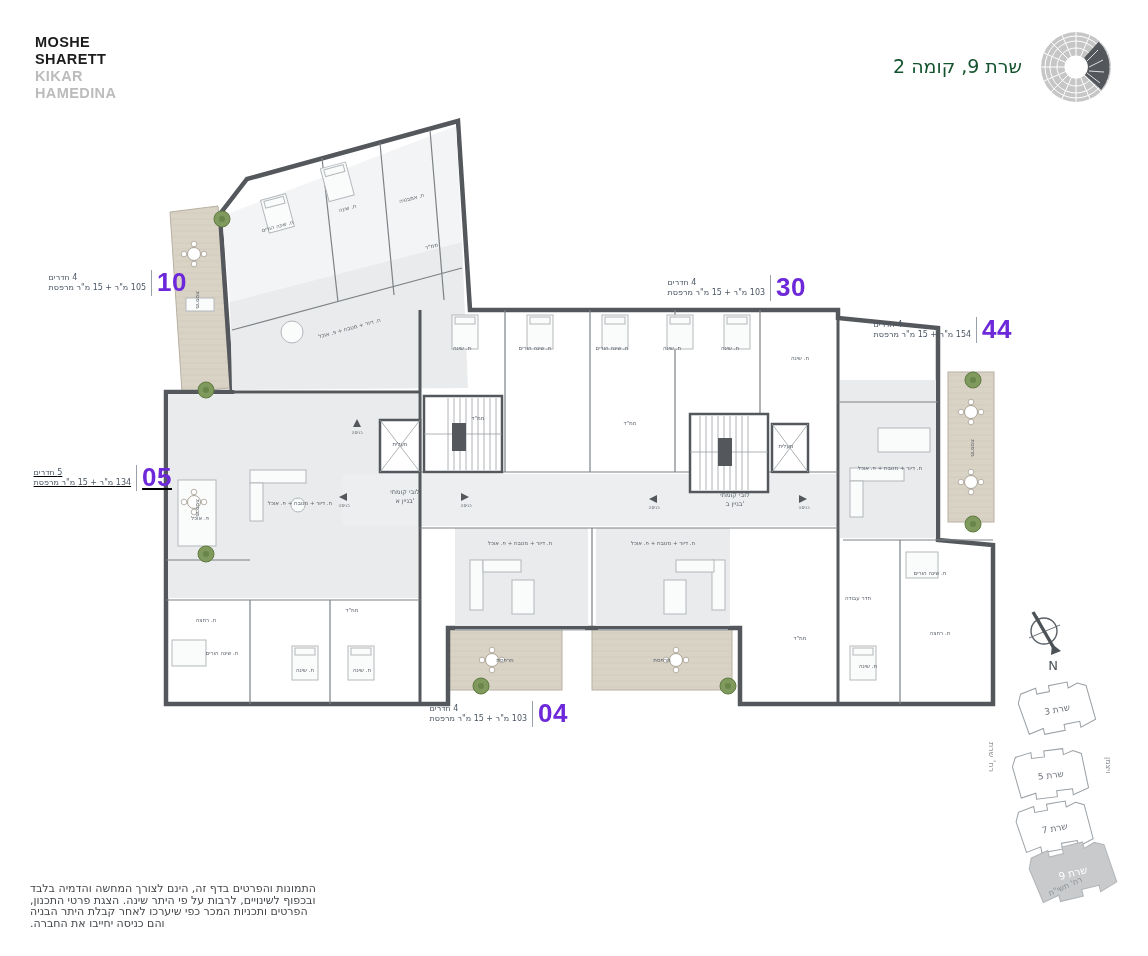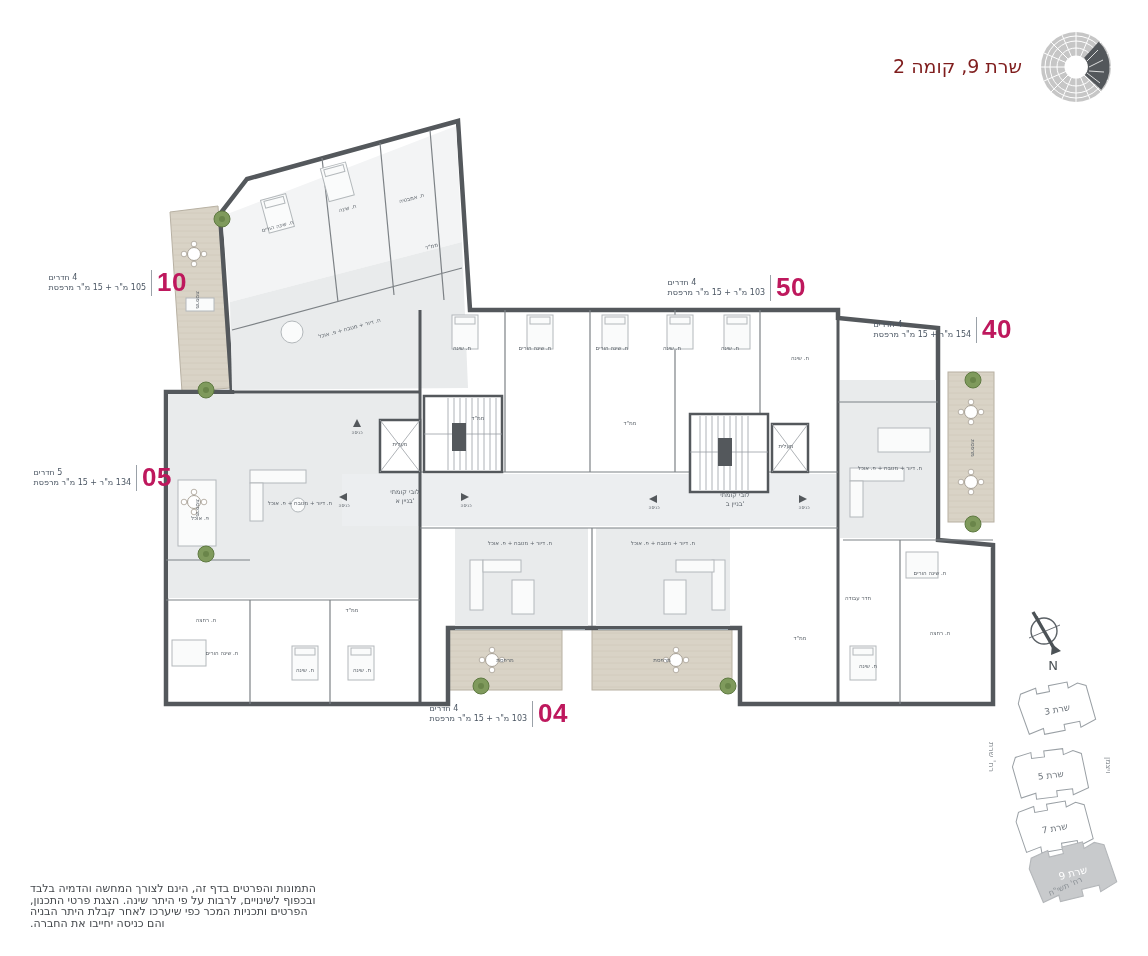--- a/index.html
+++ b/index.html
@@ -8,28 +8,28 @@
   #stage{position:absolute;inset:0;width:1148px;height:956px;}
   svg{position:absolute;left:0;top:0;}
 
   
   .brand{position:absolute;left:35px;top:34px;font-weight:bold;font-size:14.5px;
          line-height:17px;letter-spacing:.4px;color:#1c1c1c;
          font-family:"Liberation Sans","DejaVu Sans",sans-serif;}
   .brand .muted{color:#bcbcbc;}
 
   
-  .sheet-title{position:absolute;right:126px;top:55px;font-size:19px;color:#7f1d1d;
+  .sheet-title{position:absolute;right:126px;top:55px;font-size:19px;color:#14532d;
                direction:rtl;white-space:nowrap;}
 
   
   .unit-label{position:absolute;display:flex;align-items:center;direction:ltr;}
   .unit-text{direction:rtl;text-align:left;color:#4b5663;font-size:8px;line-height:10px;white-space:nowrap;}
   .unit-divider{width:1px;height:26px;background:#9aa1a8;margin:0 5px;}
-  .unit-number{font-size:26px;font-weight:bold;color:#be185d;letter-spacing:.5px;
+  .unit-number{font-size:26px;font-weight:bold;color:#6d28d9;letter-spacing:.5px;
                font-family:"Liberation Sans","DejaVu Sans",sans-serif;}
 
   
   .disclaimer{position:absolute;left:30px;top:883px;width:310px;direction:rtl;text-align:left;
               font-size:11px;line-height:11.5px;color:#44484c;}
 
   
   .rlab{font-size:5.5px;fill:#5c636a;text-anchor:middle;}
   .street{font-size:8px;fill:#8b9196;}
   .bldg-label{font-size:9px;fill:#6d747b;text-anchor:middle;}
@@ -260,57 +260,63 @@
         <circle cx="1076" cy="67" r="31" fill="none"></circle>
         <path d="M1076,32 V102 M1041,67 H1111 M1051,42 L1101,92 M1101,42 L1051,92
                  M1062,35 L1090,99 M1090,35 L1062,99 M1044,53 L1108,81 M1108,53 L1044,81"></path>
       </g>
       <path d="M1098.7,41.7 A35,35 0 0 1 1101.3,89.7 L1084.9,75.0 A12,12 0 0 0 1084.0,58.1 Z" fill="#53575b"></path>
       <path d="M1098,50 L1087,61 M1103,60 L1089,67 M1104,72 L1089,71 M1100,83 L1087,73" stroke="#ffffff" stroke-width="0.8"></path>
       <circle cx="1076" cy="67" r="11.5" fill="#ffffff"></circle>
     </g>
   </svg>
 
+  <div class="brand">
+    <div>MOSHE</div>
+    <div>SHARETT</div>
+    <div class="muted">KIKAR</div>
+    <div class="muted">HAMEDINA</div>
+  </div>
 
   <div class="sheet-title">שרת 9, קומה 2</div>
 
   <div class="unit-label" style="right:961px;top:267px;">
     <div class="unit-text">
       <div>4 חדרים</div>
       <div>105 מ"ר + 15 מ"ר מרפסת</div>
     </div>
     <div class="unit-divider"></div>
     <div class="unit-number">10</div>
   </div>
 
-  <div class="unit-label" style="right:976px;top:462px;">
+  <div class="unit-label" style="right:976px;top:462px;text-decoration:underline;">
     <div class="unit-text">
       <div>5 חדרים</div>
       <div>134 מ"ר + 15 מ"ר מרפסת</div>
     </div>
     <div class="unit-divider"></div>
     <div class="unit-number">05</div>
   </div>
 
   <div class="unit-label" style="right:342px;top:272px;">
     <div class="unit-text">
       <div>4 חדרים</div>
       <div>103 מ"ר + 15 מ"ר מרפסת</div>
     </div>
     <div class="unit-divider"></div>
-    <div class="unit-number">50</div>
+    <div class="unit-number">30</div>
   </div>
 
   <div class="unit-label" style="right:136px;top:314px;">
     <div class="unit-text">
       <div>4 חדרים</div>
       <div>154 מ"ר + 15 מ"ר מרפסת</div>
     </div>
     <div class="unit-divider"></div>
-    <div class="unit-number">40</div>
+    <div class="unit-number">44</div>
   </div>
 
   <div class="unit-label" style="right:580px;top:698px;">
     <div class="unit-text">
       <div>4 חדרים</div>
       <div>103 מ"ר + 15 מ"ר מרפסת</div>
     </div>
     <div class="unit-divider"></div>
     <div class="unit-number">04</div>
   </div>

